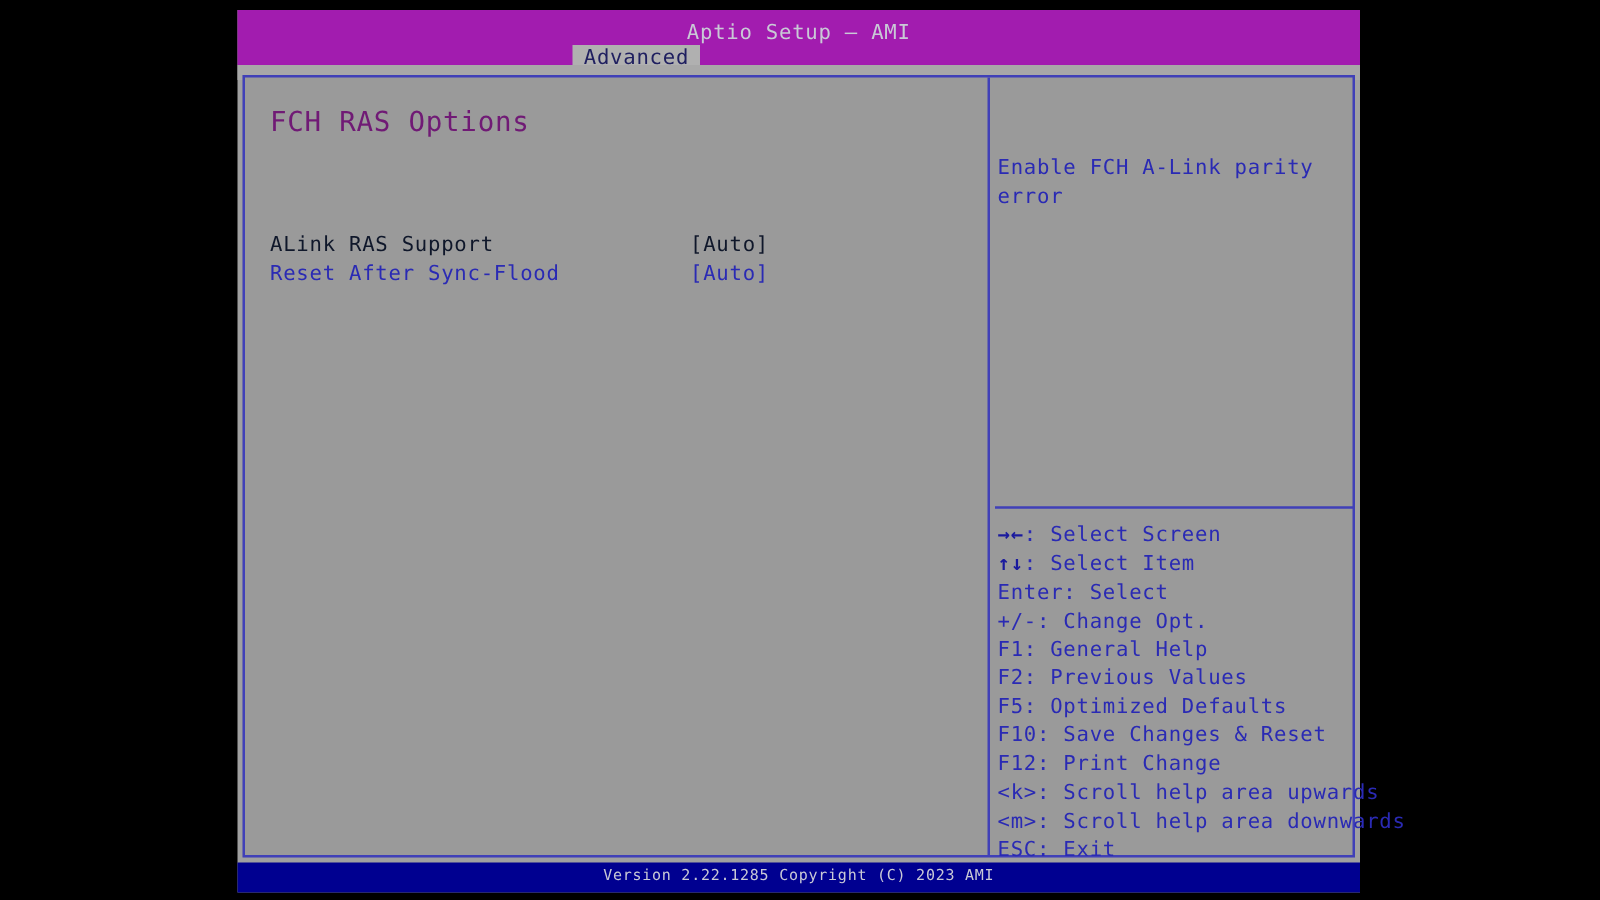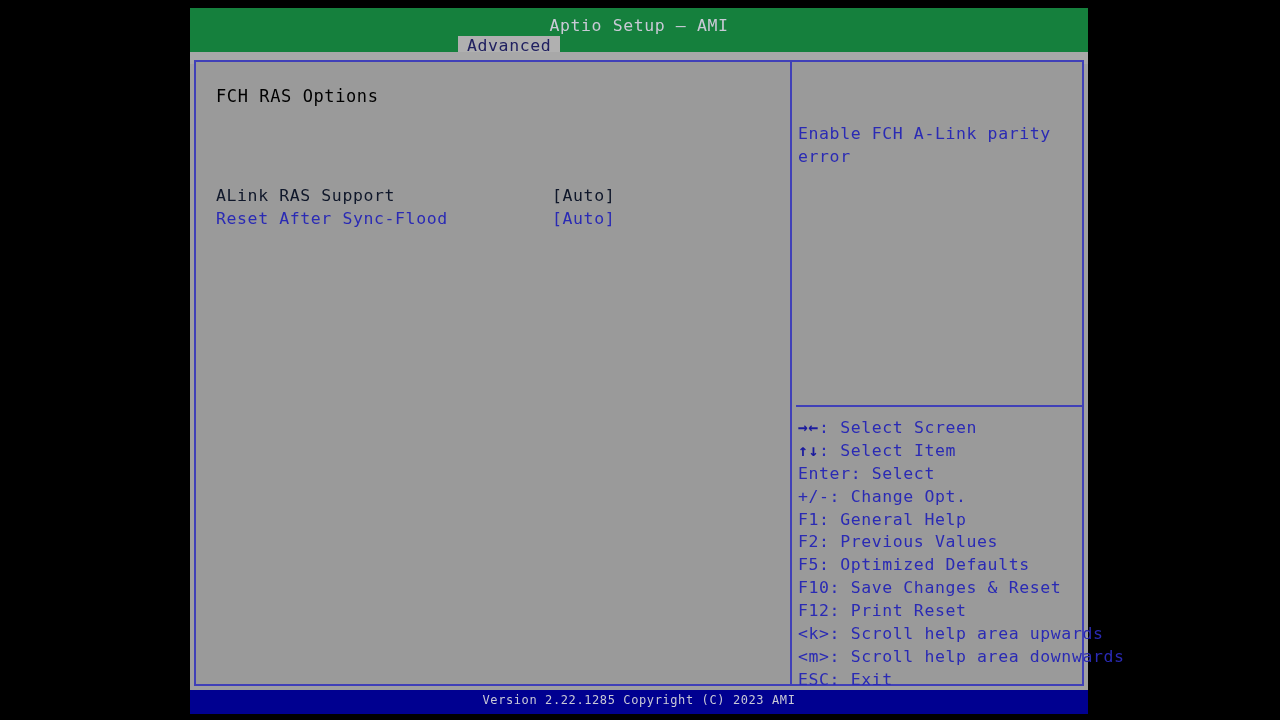--- a/index.html
+++ b/index.html
@@ -31,21 +31,21 @@
     background: #a0a0a0;
   }
 
   
   .header {
     position: absolute;
     left: 0;
     top: 0;
     width: 898px;
     height: 44px;
-    background: #15803d;
+    background: #a21caf;
   }
   .header-title {
     position: absolute;
     left: 0;
     top: 8px;
     width: 898px;
     text-align: center;
     font-size: 16.5px;
     letter-spacing: 0.6px;
     color: #c9c9d6;
@@ -116,23 +116,23 @@
     position: absolute;
     left: 0px;
     top: 0px;
     width: 594px;
     height: 622px;
   }
   .section-heading {
     position: absolute;
     left: 20px;
     top: 24px;
-    font-size: 17px;
-    letter-spacing: 0.6px;
-    color: #000000;
+    font-size: 22px;
+    letter-spacing: 0.6px;
+    color: #701a75;
     white-space: pre;
   }
   .opt-row {
     position: absolute;
     left: 20px;
     width: 560px;
     height: 23px;
     font-size: 16.5px;
     letter-spacing: 0.6px;
     white-space: pre;
@@ -261,21 +261,21 @@
           <div class="h-divider"></div>
           <div class="keys" id="key-list">
               <div class="key-line"><span class="key-glyph">→←</span><span>: Select Screen</span></div>
               <div class="key-line"><span class="key-glyph">↑↓</span><span>: Select Item</span></div>
               <div class="key-line"><span>Enter: Select</span></div>
               <div class="key-line"><span>+/-: Change Opt.</span></div>
               <div class="key-line"><span>F1: General Help</span></div>
               <div class="key-line"><span>F2: Previous Values</span></div>
               <div class="key-line"><span>F5: Optimized Defaults</span></div>
               <div class="key-line"><span>F10: Save Changes &amp; Reset</span></div>
-              <div class="key-line"><span>F12: Print Reset</span></div>
+              <div class="key-line"><span>F12: Print Change</span></div>
               <div class="key-line"><span>&lt;k&gt;: Scroll help area upwards</span></div>
               <div class="key-line"><span>&lt;m&gt;: Scroll help area downwards</span></div>
               <div class="key-line"><span>ESC: Exit</span></div>
             </div>
         </div>
 
       </div>
     </div>
 
     <div class="footer">

